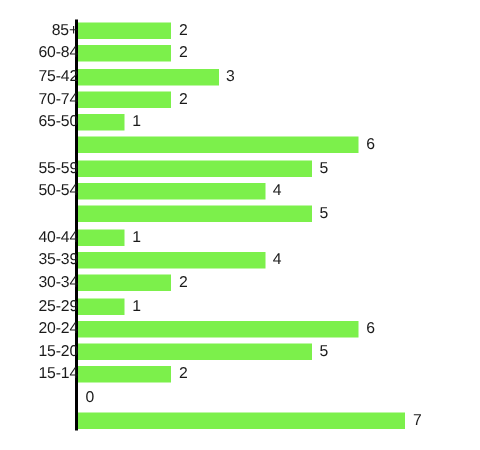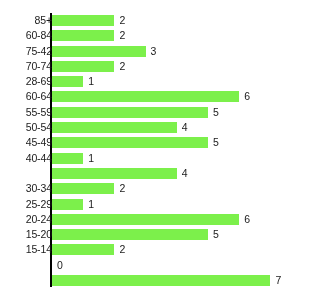--- a/index.html
+++ b/index.html
@@ -109,62 +109,61 @@
           </div>
         </div>
         <div class="row">
           <div class="cat-label">70-74</div>
           <div class="bar-wrap">
             <div class="bar" style="width: 62.4px; background: rgb(124, 240, 75);"></div>
             <div class="val-label" style="left: 67.4px;">2</div>
           </div>
         </div>
         <div class="row">
-          <div class="cat-label">28-69</div>
+          <div class="cat-label">65-50</div>
           <div class="bar-wrap">
             <div class="bar" style="width: 31.2px; background: rgb(124, 240, 75);"></div>
             <div class="val-label" style="left: 36.2px;">1</div>
           </div>
         </div>
         <div class="row">
-          <div class="cat-label">60-64</div>
           <div class="bar-wrap">
             <div class="bar" style="width: 187.2px; background: rgb(124, 240, 75);"></div>
             <div class="val-label" style="left: 192.2px;">6</div>
           </div>
         </div>
         <div class="row">
           <div class="cat-label">55-59</div>
           <div class="bar-wrap">
             <div class="bar" style="width: 156px; background: rgb(124, 240, 75);"></div>
             <div class="val-label" style="left: 161px;">5</div>
           </div>
         </div>
         <div class="row">
           <div class="cat-label">50-54</div>
           <div class="bar-wrap">
             <div class="bar" style="width: 124.8px; background: rgb(124, 240, 75);"></div>
             <div class="val-label" style="left: 129.8px;">4</div>
           </div>
         </div>
         <div class="row">
-          <div class="cat-label">45-49</div>
           <div class="bar-wrap">
             <div class="bar" style="width: 156px; background: rgb(124, 240, 75);"></div>
             <div class="val-label" style="left: 161px;">5</div>
           </div>
         </div>
         <div class="row">
           <div class="cat-label">40-44</div>
           <div class="bar-wrap">
             <div class="bar" style="width: 31.2px; background: rgb(124, 240, 75);"></div>
             <div class="val-label" style="left: 36.2px;">1</div>
           </div>
         </div>
         <div class="row">
+          <div class="cat-label">35-39</div>
           <div class="bar-wrap">
             <div class="bar" style="width: 124.8px; background: rgb(124, 240, 75);"></div>
             <div class="val-label" style="left: 129.8px;">4</div>
           </div>
         </div>
         <div class="row">
           <div class="cat-label">30-34</div>
           <div class="bar-wrap">
             <div class="bar" style="width: 62.4px; background: rgb(124, 240, 75);"></div>
             <div class="val-label" style="left: 67.4px;">2</div>

